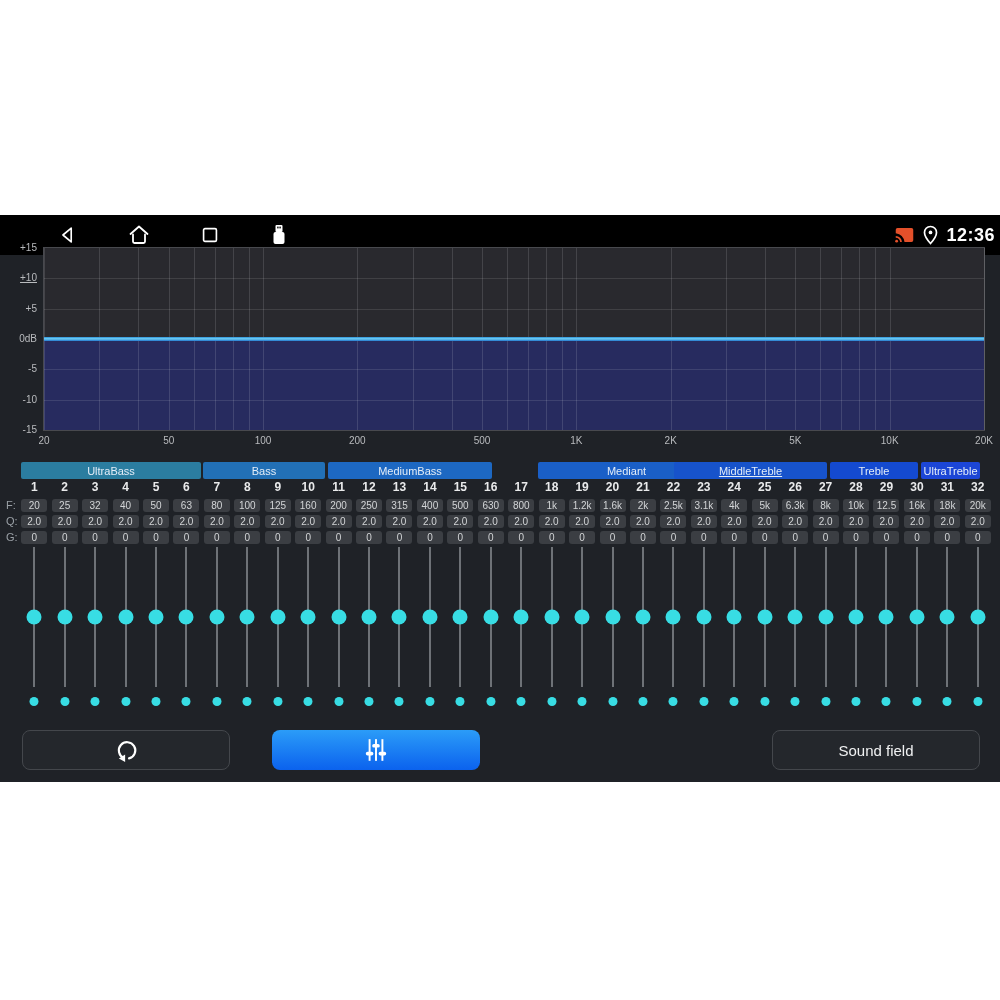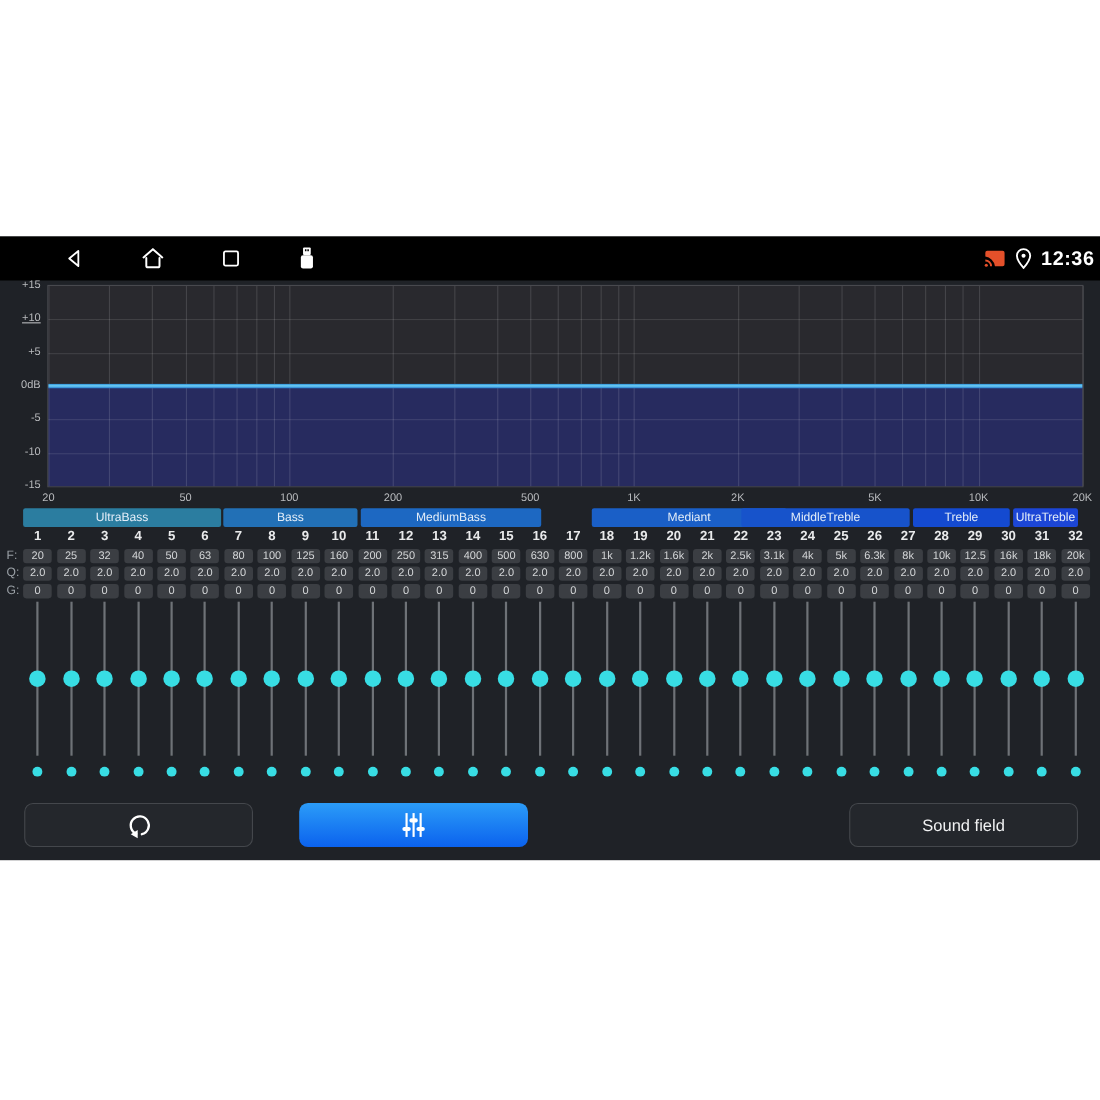--- a/index.html
+++ b/index.html
@@ -7,21 +7,21 @@
   .device{position:absolute;left:0;top:215px;width:1000px;height:567px;background:#1f2227;}
 
   
   .statusbar{position:absolute;left:0;top:0;width:1000px;height:40px;background:#000;display:flex;align-items:center;}
   .sb-left{display:flex;align-items:center;gap:48px;padding-left:57px;}
   .sb-right{position:absolute;right:5px;top:0;height:40px;display:flex;align-items:center;gap:7px;}
   .clock{color:#fff;font-size:18px;font-weight:700;letter-spacing:.5px;}
   .sbicon{display:block;}
 
   
-  .graph{position:absolute;left:0;top:40px;width:908px;height:207px;}
+  .graph{position:absolute;left:0;top:28px;width:908px;height:207px;}
   .plot{position:absolute;left:43px;top:4px;width:942px;height:184px;border:1px solid #48494e;box-sizing:border-box;}
   .plot-upper{position:absolute;left:0;top:0;width:100%;height:50%;background:#29292e;}
   .plot-lower{position:absolute;left:0;top:50%;width:100%;height:50%;background:#272b5f;}
   .vline{position:absolute;top:0;width:1px;height:100%;background:rgba(255,255,255,0.13);}
   .hline{position:absolute;left:0;width:100%;height:1px;background:rgba(255,255,255,0.11);}
   .curve{position:absolute;left:0;width:100%;height:4px;background:linear-gradient(to bottom,#2d8fd8,#6fd0f5 45%,#2276cc);}
   .ylab{position:absolute;left:0;width:37px;text-align:right;font-size:10px;color:#b9bbbe;line-height:12px;}
   .xlab{position:absolute;top:192px;font-size:10px;color:#b9bbbe;transform:translateX(-50%);white-space:nowrap;}
 
   
@@ -146,21 +146,21 @@
         <div class="xlab" style="left: 795.4px;">5K</div>
         <div class="xlab" style="left: 889.7px;">10K</div>
         <div class="xlab" style="left: 984px;">20K</div>
       </div>
 
     <div class="groups" id="groups">
         <div class="group" style="left: 21px; width: 180px; background: rgb(43, 125, 160);">UltraBass</div>
         <div class="group" style="left: 203px; width: 122px; background: rgb(34, 112, 182);">Bass</div>
         <div class="group" style="left: 328px; width: 164px; background: rgb(29, 104, 194);">MediumBass</div>
         <div class="group" style="left: 494px; width: 177px; background: rgb(26, 95, 199); margin-left: 44px;">Mediant</div>
-        <div class="group" style="left: 674px; width: 153px; background: rgb(23, 83, 203);">MiddleTreble</div>
+        <div class="group" style="left: 674px; width: 153px; background: rgb(23, 83, 203); text-decoration: underline;">MiddleTreble</div>
         <div class="group" style="left: 830px; width: 88px; background: rgb(20, 74, 208);">Treble</div>
         <div class="group" style="left: 921px; width: 59px; background: rgb(28, 70, 214);">UltraTreble</div>
       </div>
 
     <span class="rowlab rowF">F:</span>
     <span class="rowlab rowQ">Q:</span>
     <span class="rowlab rowG">G:</span>
 
     <div class="columns" id="columns">
         <div class="col">

